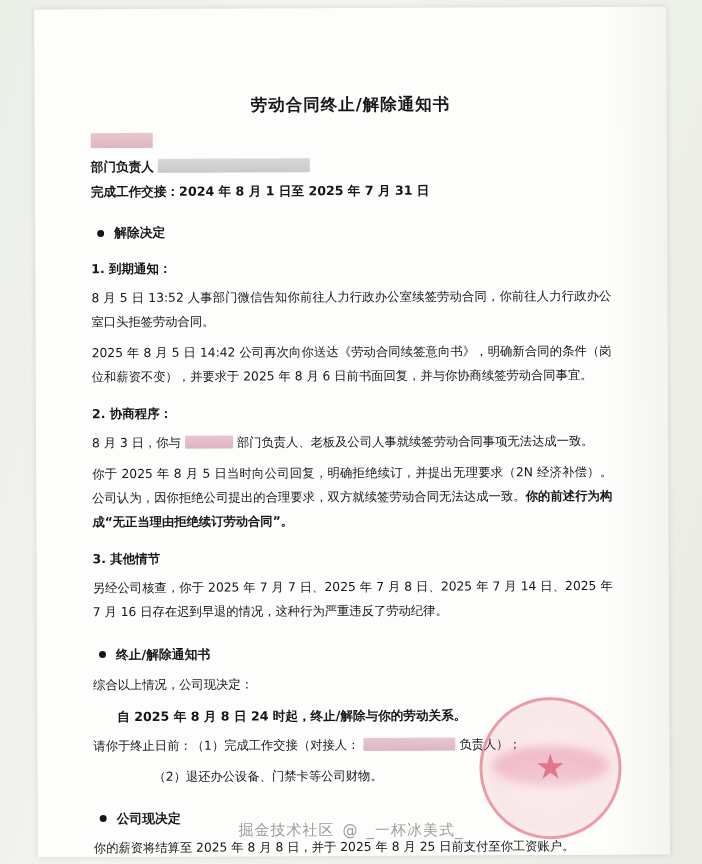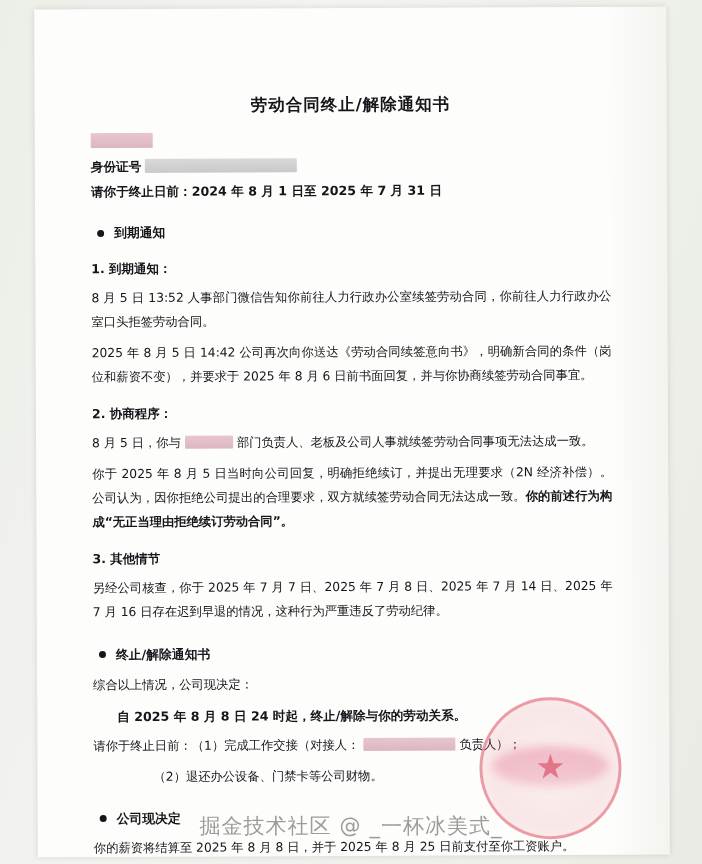--- a/index.html
+++ b/index.html
@@ -149,21 +149,21 @@
     border-radius: 50%;
   }
   
   .watermark {
     position: absolute;
     left: 0;
     right: 0;
     bottom: 24px;
     text-align: center;
     color: #8b8b8b;
-    font-size: 21px;
+    font-size: 15px;
     letter-spacing: 1px;
     font-family: "DejaVu Sans", "Liberation Sans", sans-serif;
     opacity: 0.85;
   }
   .wm-sep {
     display: inline-block;
     margin: 0 8px;
   }
 </style>
 </head>
@@ -175,39 +175,39 @@
 
   <div class="content">
 
     <div class="doc-title">劳动合同终止/解除通知书</div>
 
     <div class="field-line">
       <span class="redact" style="width:62px;height:15px;"></span>
     </div>
 
     <div class="field-line">
-      <span>身份证号</span><span class="redact grey" style="width:152px;height:14px;margin-left:4px;"></span>
+      <span>部门负责人</span><span class="redact grey" style="width:152px;height:14px;margin-left:4px;"></span>
     </div>
 
     <div class="field-line">
-      <span>请你于终止日前：</span><span class="val">2024 年 8 月 1 日至 2025 年 7 月 31 日</span>
+      <span>完成工作交接：</span><span class="val">2024 年 8 月 1 日至 2025 年 7 月 31 日</span>
     </div>
 
     <div class="sec-head">
       <span class="bullet"></span>
-      <span>到期通知</span>
+      <span>解除决定</span>
     </div>
 
     <div class="sub-head">1. 到期通知：</div>
     <p class="para">8 月 5 日 13:52 人事部门微信告知你前往人力行政办公室续签劳动合同，你前往人力行政办公室口头拒签劳动合同。</p>
     <p class="para">2025 年 8 月 5 日 14:42 公司再次向你送达《劳动合同续签意向书》，明确新合同的条件（岗位和薪资不变），并要求于 2025 年 8 月 6 日前书面回复，并与你协商续签劳动合同事宜。</p>
 
     <div class="sub-head">2. 协商程序：</div>
     <p class="para">
-      <span>8 月 5 日，你与</span><span class="redact" style="width:48px;height:13px;margin:0 4px;"></span><span>部门负责人、老板及公司人事就续签劳动合同事项无法达成一致。</span>
+      <span>8 月 3 日，你与</span><span class="redact" style="width:48px;height:13px;margin:0 4px;"></span><span>部门负责人、老板及公司人事就续签劳动合同事项无法达成一致。</span>
     </p>
     <p class="para">
       <span>你于 2025 年 8 月 5 日当时向公司回复，明确拒绝续订，并提出无理要求（2N 经济补偿）。公司认为，因你拒绝公司提出的合理要求，双方就续签劳动合同无法达成一致。</span><span class="bold">你的前述行为构成“无正当理由拒绝续订劳动合同”。</span>
     </p>
 
     <div class="sub-head">3. 其他情节</div>
     <p class="para">另经公司核查，你于 2025 年 7 月 7 日、2025 年 7 月 8 日、2025 年 7 月 14 日、2025 年 7 月 16 日存在迟到早退的情况，这种行为严重违反了劳动纪律。</p>
 
     <div class="sec-head">
       <span class="bullet"></span>

